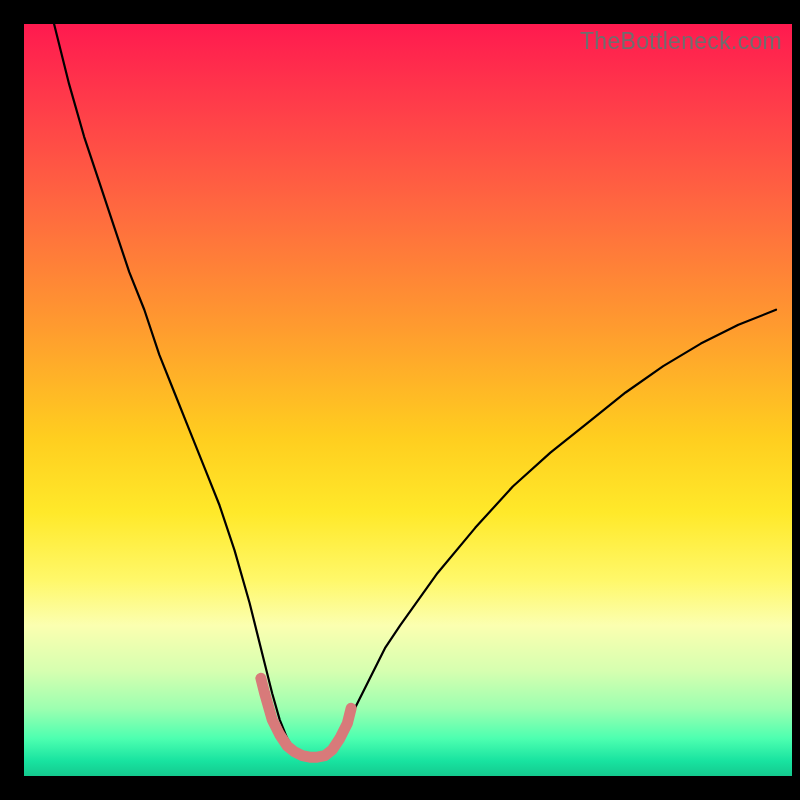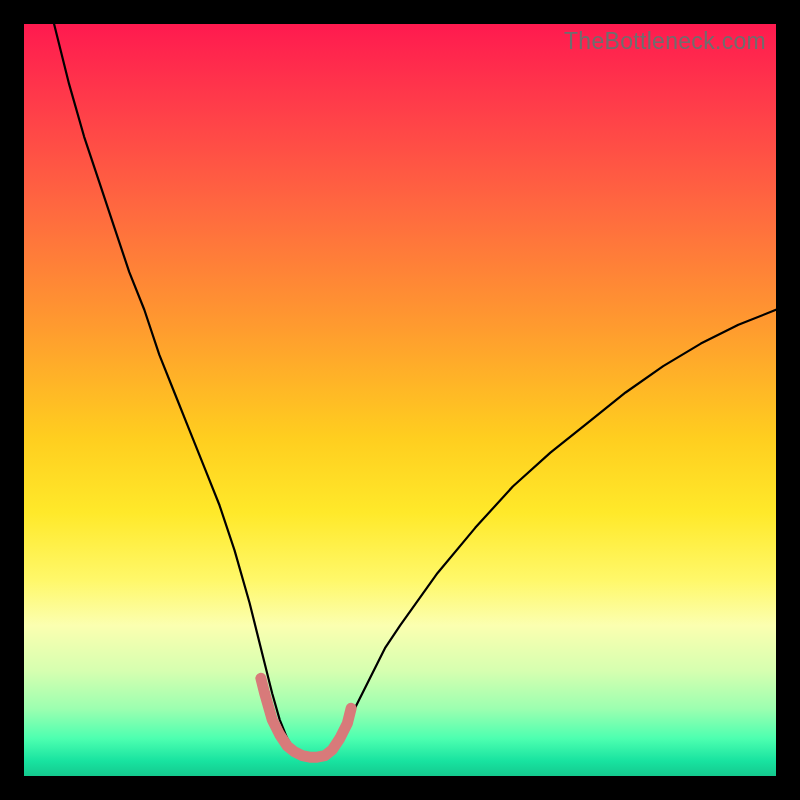--- a/index.html
+++ b/index.html
@@ -31,20 +31,21 @@
       #ffce1f 55%,
       #ffe92a 65%,
       #fff86a 74%,
       #fbffb0 80%,
       #d6ffb0 86%,
       #9dffb0 91%,
       #4dffb0 95%,
       #18e3a0 98%,
       #14c98e 100%
     );
+    padding-left: 16px;
   }
   .watermark {
     position: absolute;
     top: 4px;
     right: 10px;
     color: #6e6e6e;
     font-size: 23px;
     font-weight: 500;
     letter-spacing: 0.3px;
     user-select: none;

